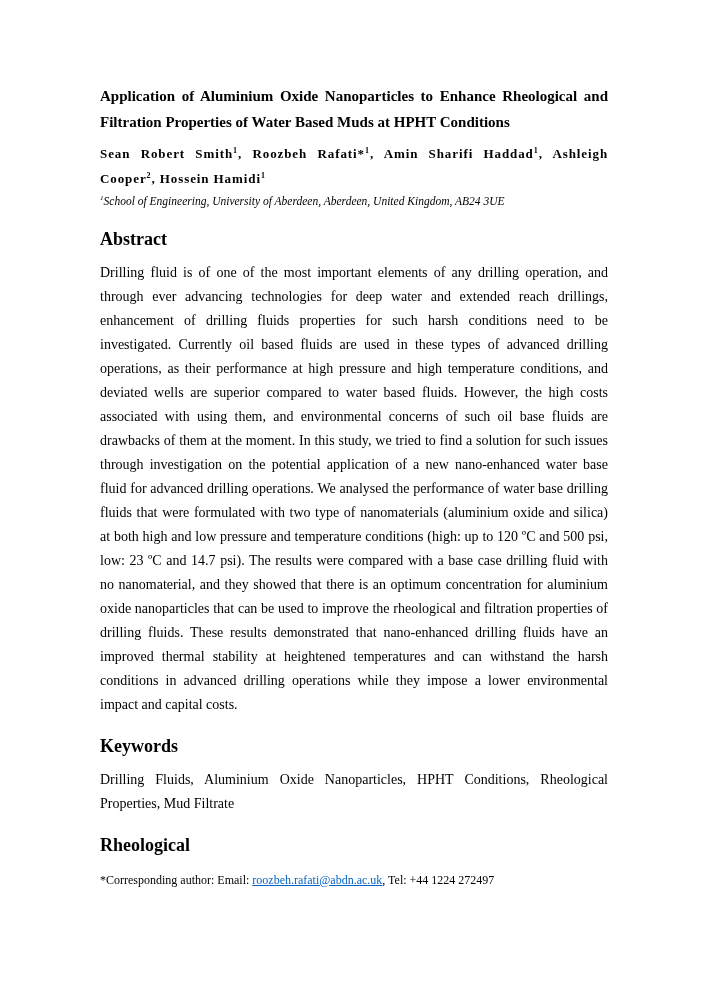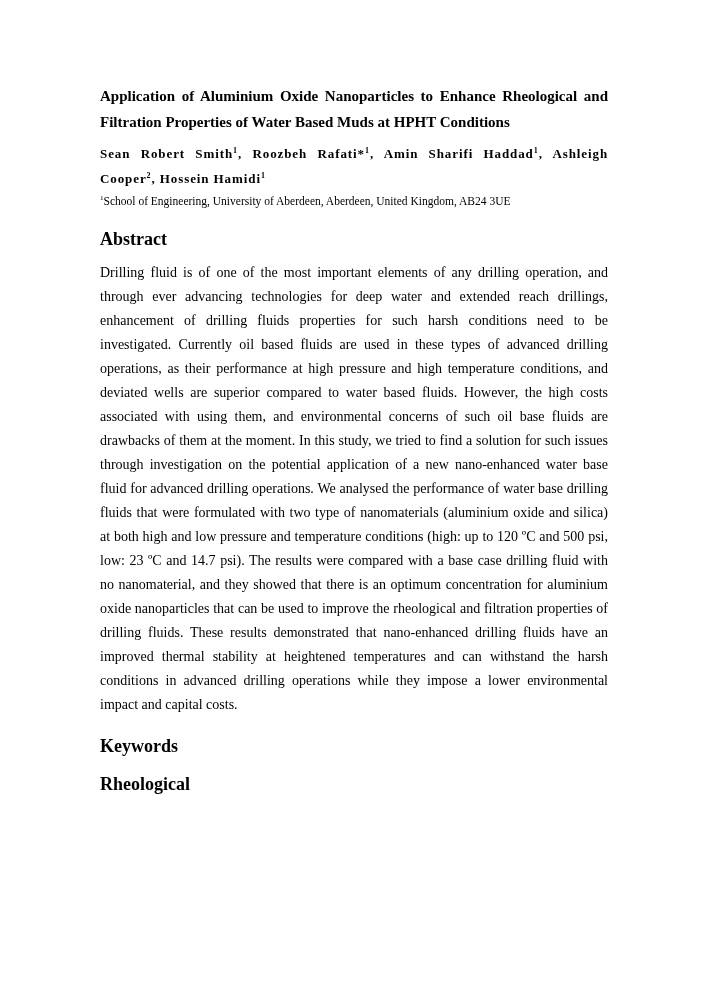--- a/index.html
+++ b/index.html
@@ -33,20 +33,21 @@
     text-align: justify;
     margin: 0 0 3px 0;
     font-weight: bold;
   }
   .authors sup, .affiliations sup {
     font-size: 0.62em;
     line-height: 0;
   }
   .affiliations {
     font-size: 11.5px;
+    font-style: italic;
     line-height: 15.5px;
     margin: 0 0 2px 0;
   }
   h2.section-heading {
     font-size: 18px;
     font-weight: bold;
     margin: 20px 0 13px 0;
     line-height: 18px;
   }
   p.body-text {
@@ -79,18 +80,20 @@
   <div class="affiliations">
       <div><sup>1</sup>School of Engineering, University of Aberdeen, Aberdeen, United Kingdom, AB24 3UE</div>
     </div>
 
   <h2 class="section-heading">Abstract</h2>
 
   <p class="body-text">Drilling fluid is of one of the most important elements of any drilling operation, and through ever advancing technologies for deep water and extended reach drillings, enhancement of drilling fluids properties for such harsh conditions need to be investigated. Currently oil based fluids are used in these types of advanced drilling operations, as their performance at high pressure and high temperature conditions, and deviated wells are superior compared to water based fluids. However, the high costs associated with using them, and environmental concerns of such oil base fluids are drawbacks of them at the moment.  In this study, we tried to find a solution for such issues through investigation on the potential application of a new nano-enhanced water base fluid for advanced drilling operations. We analysed the performance of water base drilling fluids that were formulated with two type of nanomaterials (aluminium oxide and silica) at both high and low pressure and temperature conditions (high: up to 120 ºC and 500 psi, low: 23 ºC and 14.7 psi).  The results were compared with a base case drilling fluid with no nanomaterial, and they showed that there is an optimum concentration for aluminium oxide nanoparticles that can be used to improve the rheological and filtration properties of drilling fluids. These results demonstrated that nano-enhanced drilling fluids have an improved thermal stability at heightened temperatures and can withstand the harsh conditions in advanced drilling operations while they impose a lower environmental impact and capital costs.</p>
 
   <h2 class="section-heading">Keywords</h2>
 
+  <p class="body-text">Drilling Fluids, Aluminium Oxide Nanoparticles, HPHT Conditions, Rheological Properties, Mud Filtrate</p>
 
   <h2 class="section-heading">Rheological</h2>
 
 
+  <p class="footnote"><span>*Corresponding author: Email: </span><a href="#" style="color: rgb(5, 99, 193);">roozbeh.rafati@abdn.ac.uk</a><span>, Tel: +44 1224 272497</span></p>
 
 </div>
 
 </body></html>

